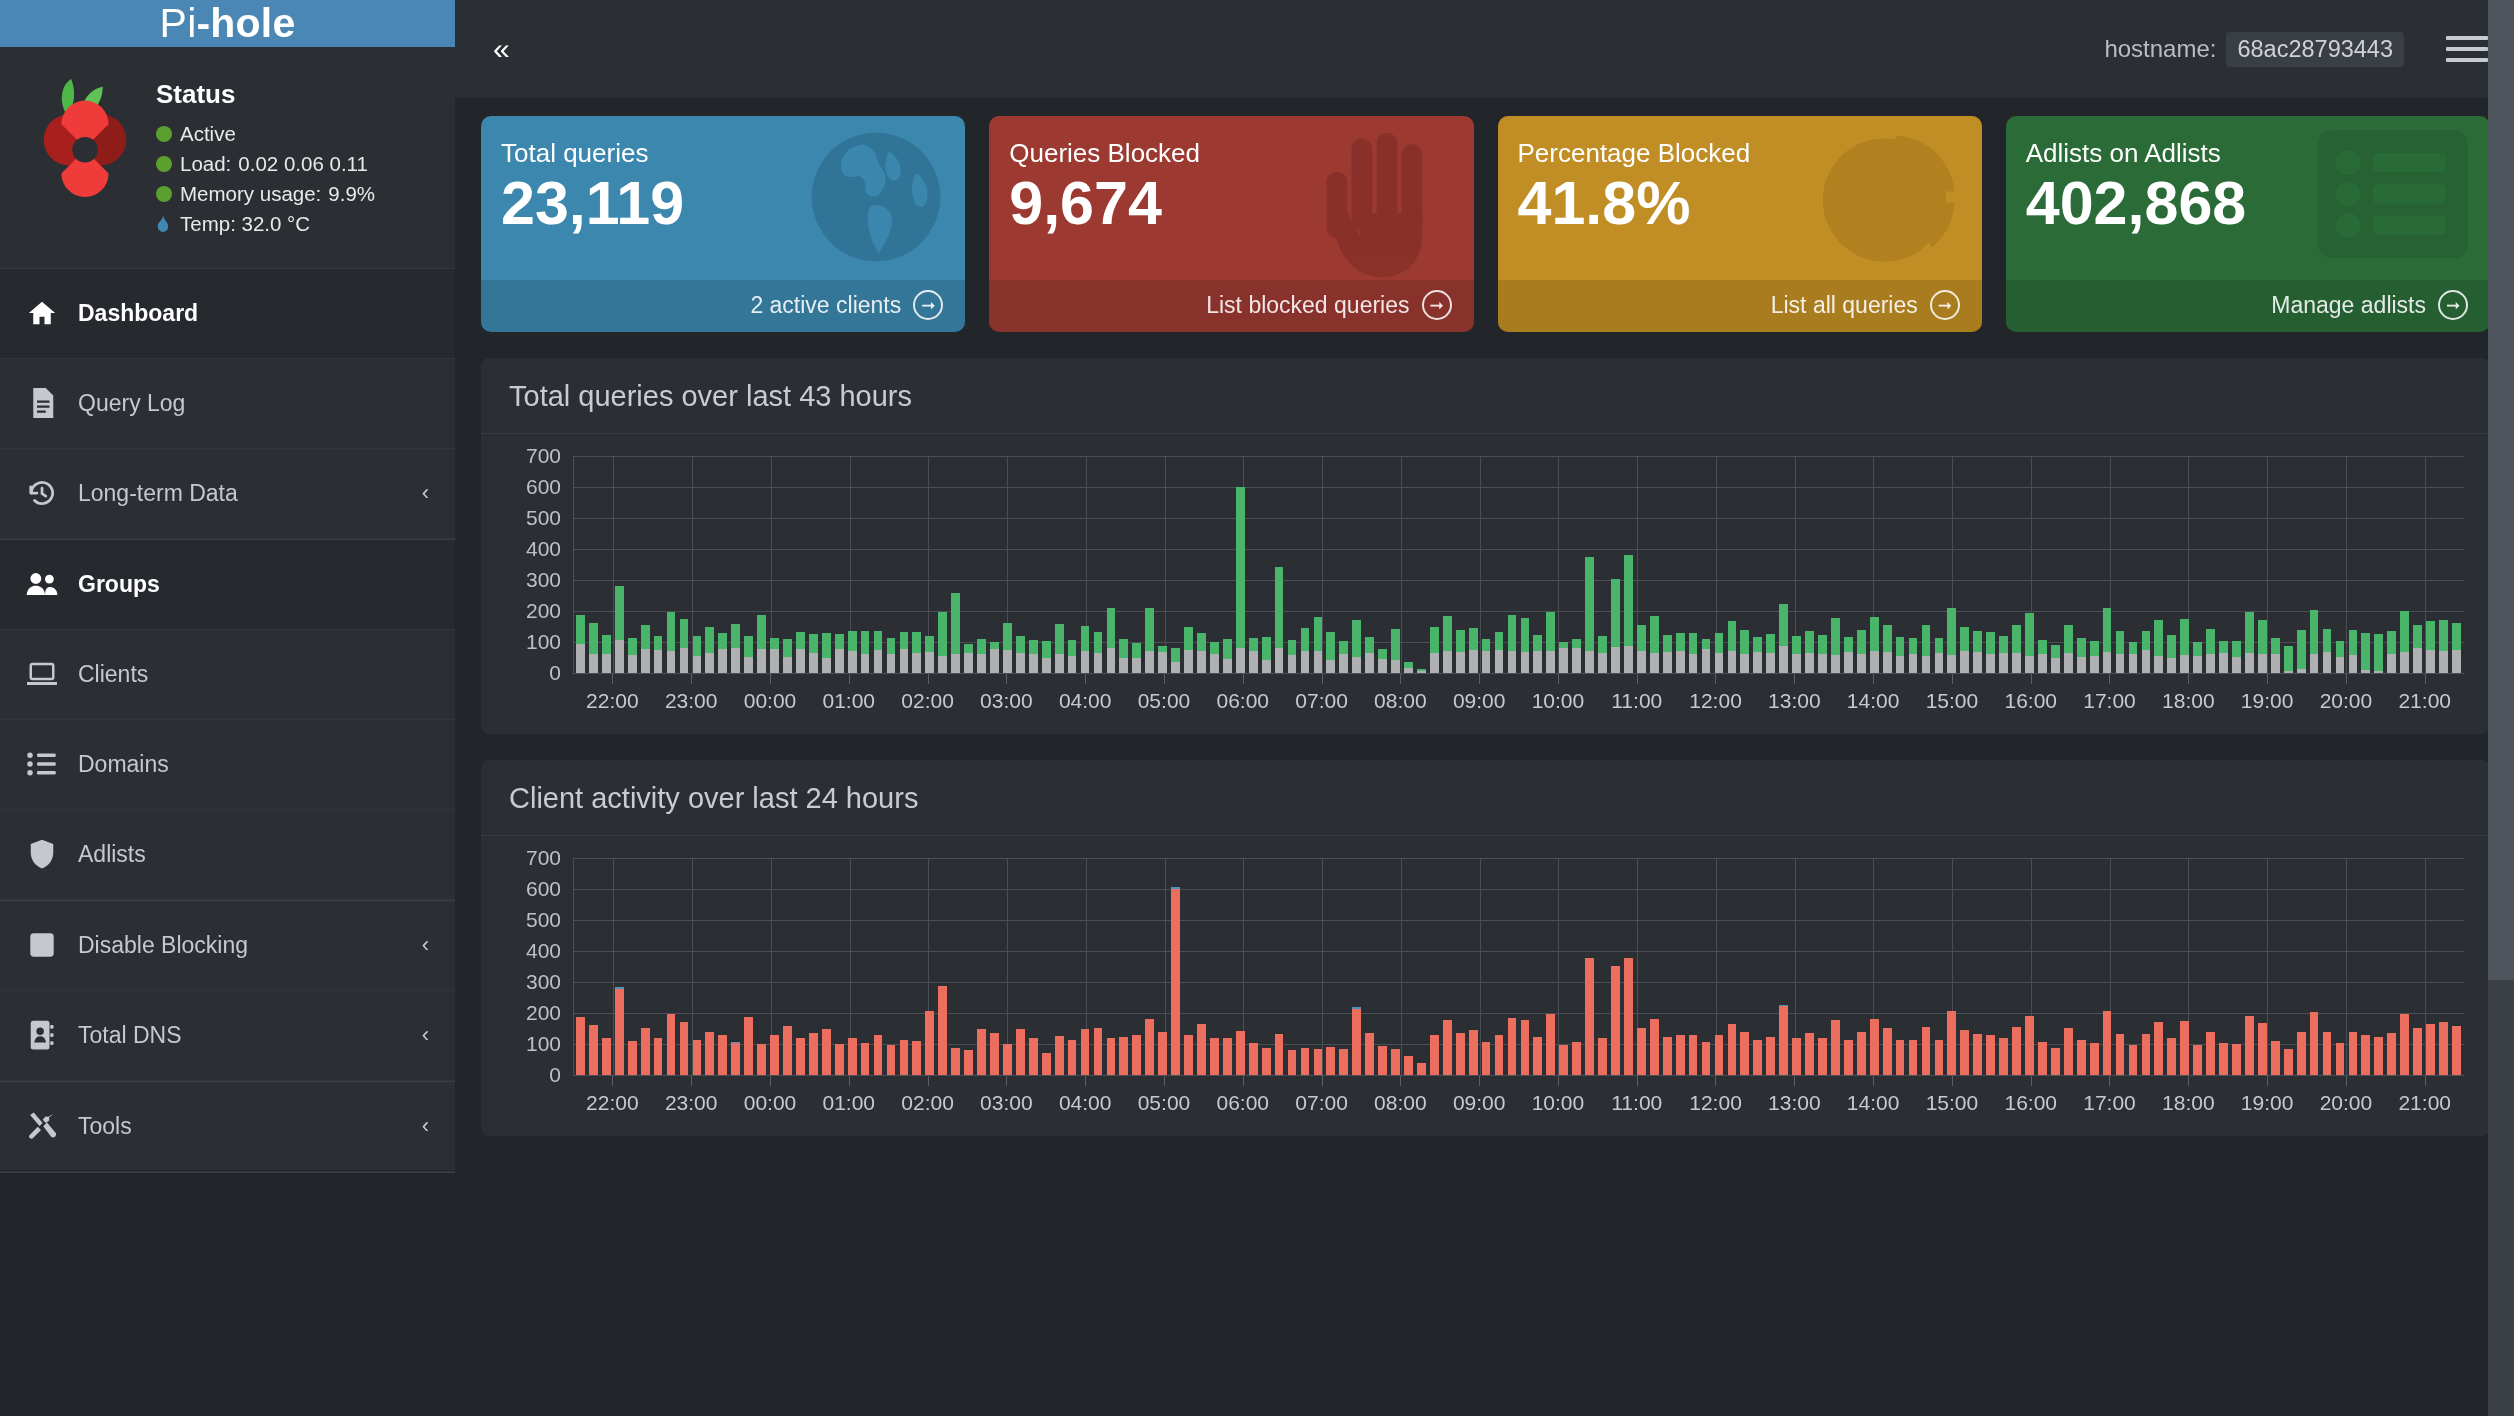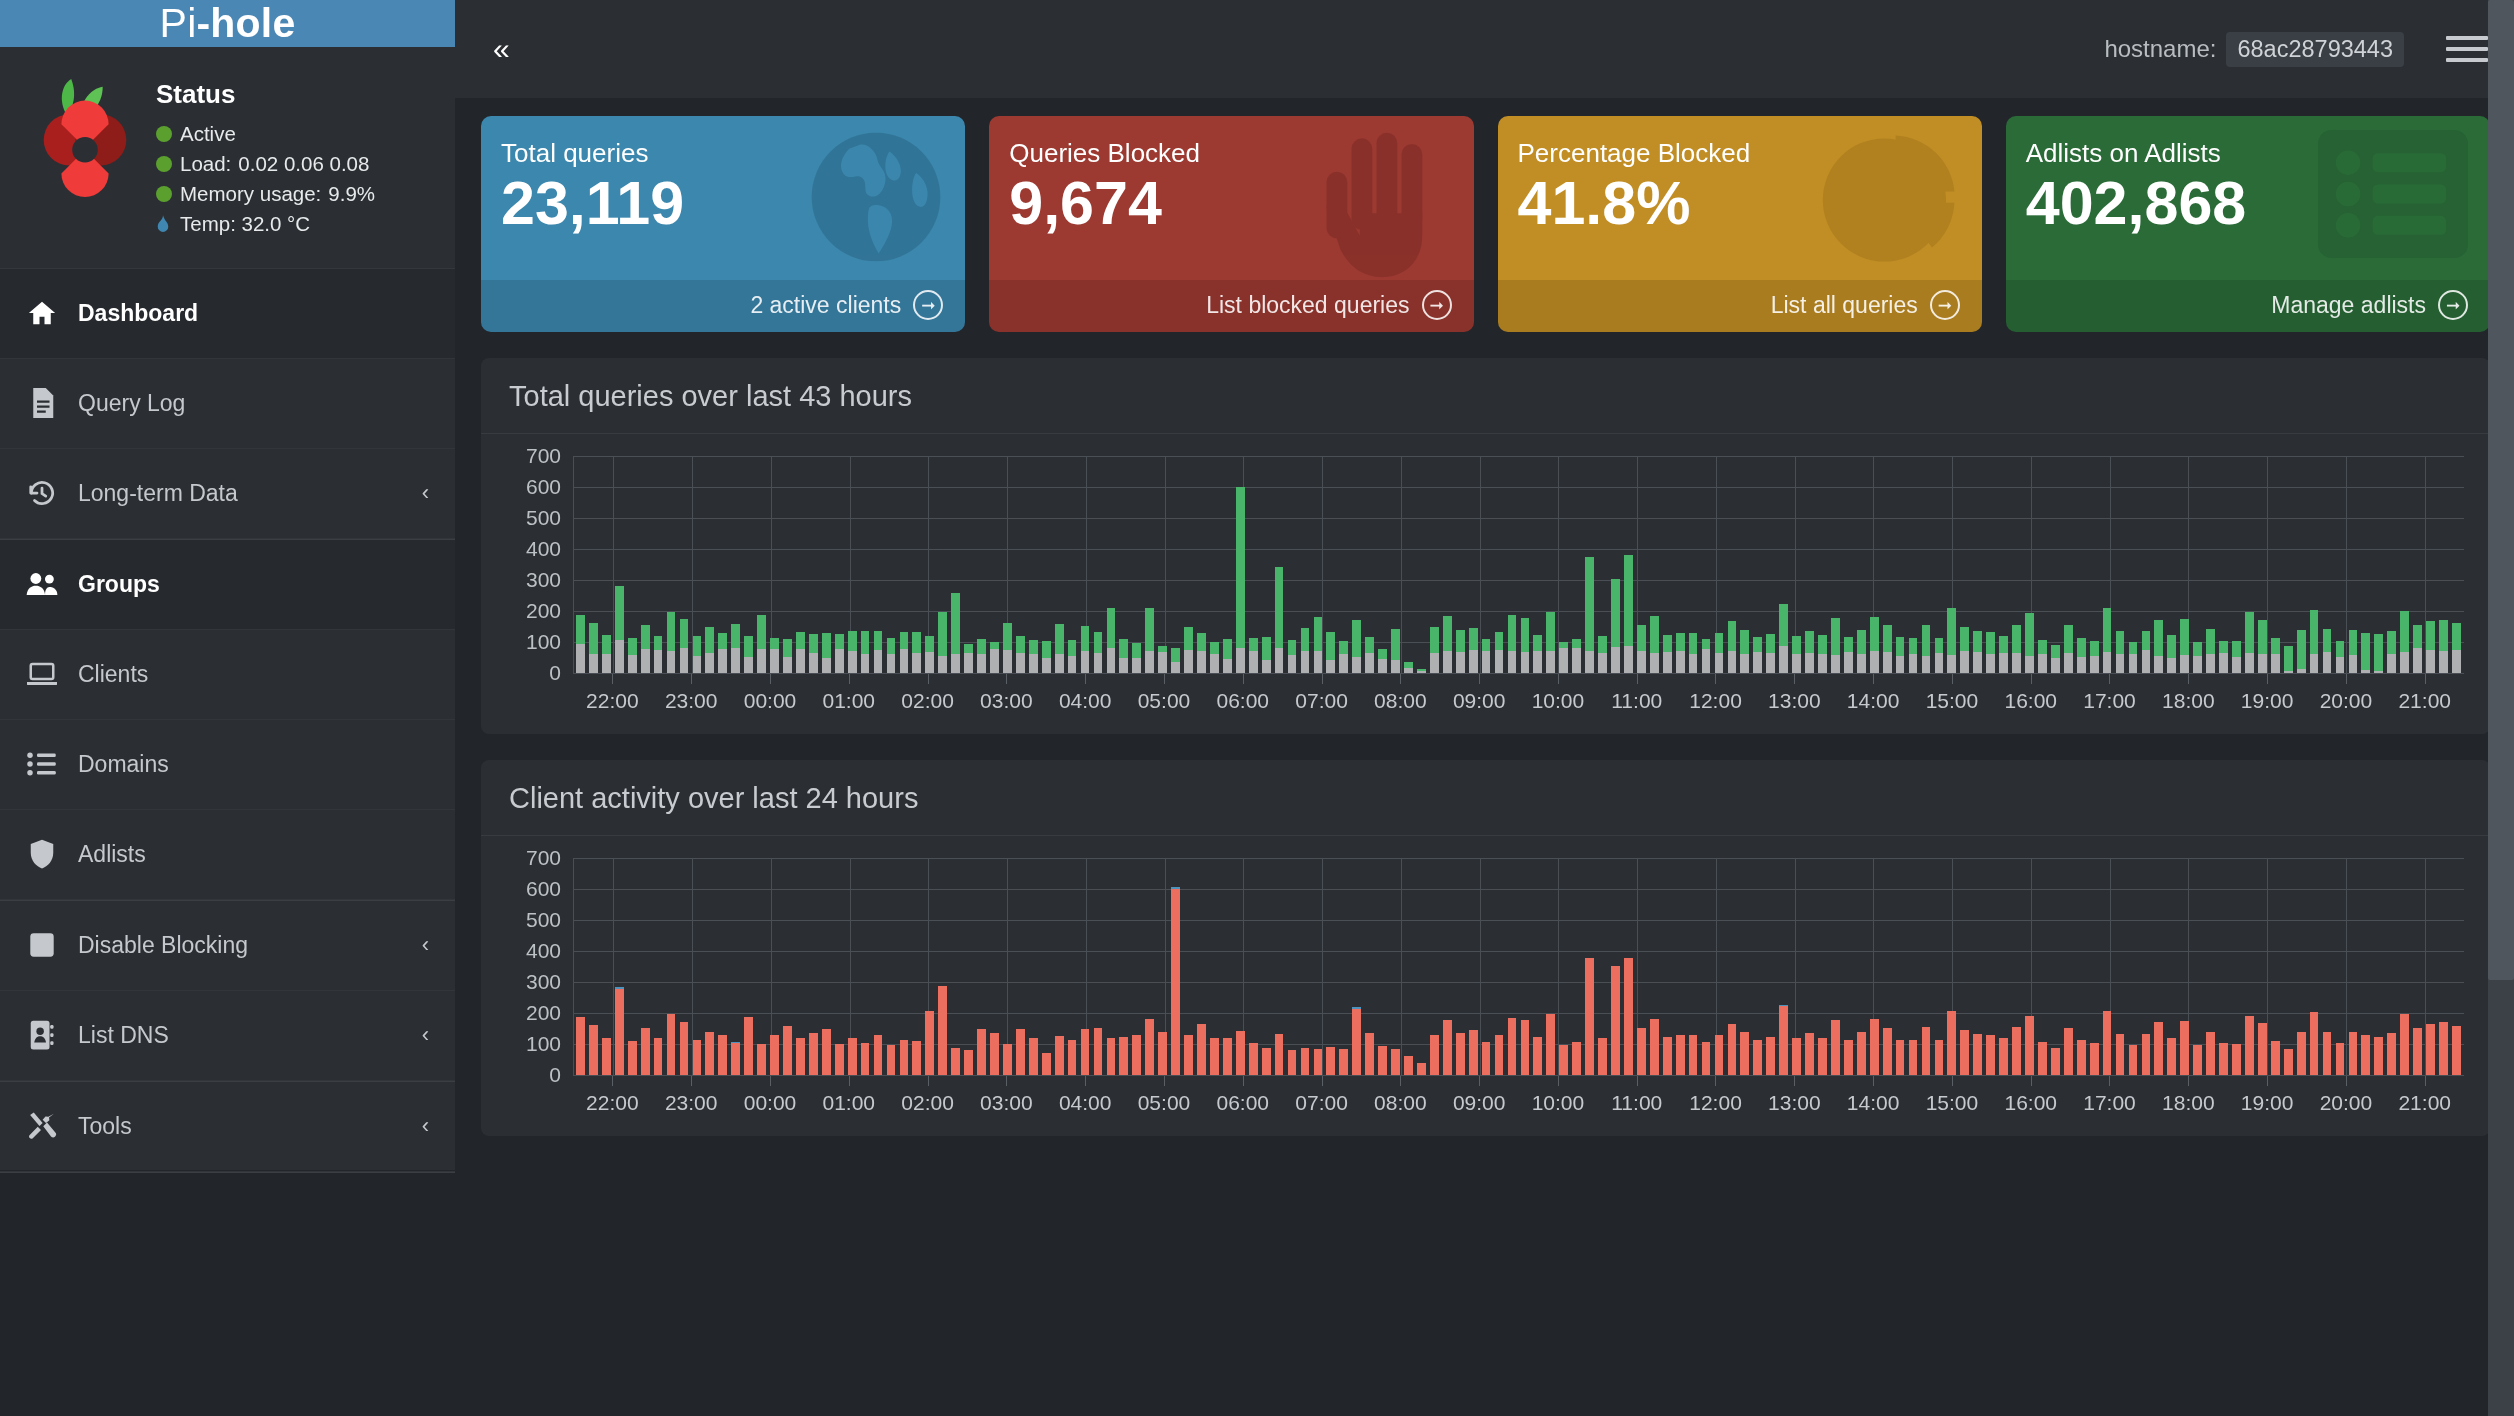--- a/index.html
+++ b/index.html
@@ -195,21 +195,21 @@
         <div class="status-title">Status</div>
 
         <div class="status-row">
           <span class="dot"></span>
           <span>Active</span>
         </div>
 
         <div class="status-row">
           <span class="dot"></span>
           <span>Load:</span>
-          <span class="v">0.02  0.06  0.08</span>
+          <span class="v">0.02  0.06  0.11</span>
         </div>
 
         <div class="status-row">
           <span class="dot"></span>
           <span>Memory usage:</span>
           <span class="v">9.9%</span>
         </div>
 
         <div class="status-row">
           <span class="flame">
@@ -312,21 +312,21 @@
             <span class="n-ico">
               <svg width="26" height="30" viewBox="0 0 20 24" fill="currentColor">
                 <rect x="1" y="0.5" width="15" height="23" rx="2"></rect>
                 <rect x="16.6" y="4" width="2.6" height="3" rx="1"></rect>
                 <rect x="16.6" y="10.5" width="2.6" height="3" rx="1"></rect>
                 <rect x="16.6" y="17" width="2.6" height="3" rx="1"></rect>
                 <circle cx="8.5" cy="9" r="3" fill="#2b2f34"></circle>
                 <path d="M3.8 18 C4.4 14.2 6.4 13 8.5 13 C10.6 13 12.6 14.2 13.2 18 Z" fill="#2b2f34"></path>
               </svg>
             </span>
-            <span class="n-label">List DNS</span>
+            <span class="n-label">Total DNS</span>
             <span class="n-caret">‹</span>
           </div>
         </div>
         <div class="nav-group">
           <div class="nav-item">
             <span class="n-ico">
               <svg width="30" height="30" viewBox="0 0 24 24" fill="currentColor">
                 <path d="M2.5 3.2 L5.4 1.2 L12.5 9.5 L10 12 Z"></path>
                 <path d="M13 12.2 L16 9.2 L22.5 17 A2.3 2.3 0 0 1 19.2 20.4 Z"></path>
                 <path d="M21.5 2.2 L17.6 5.1 L17.9 7.3 L15.2 9.6 L12.5 7 L14.8 4.3 L17.1 4.6 Z"></path>

